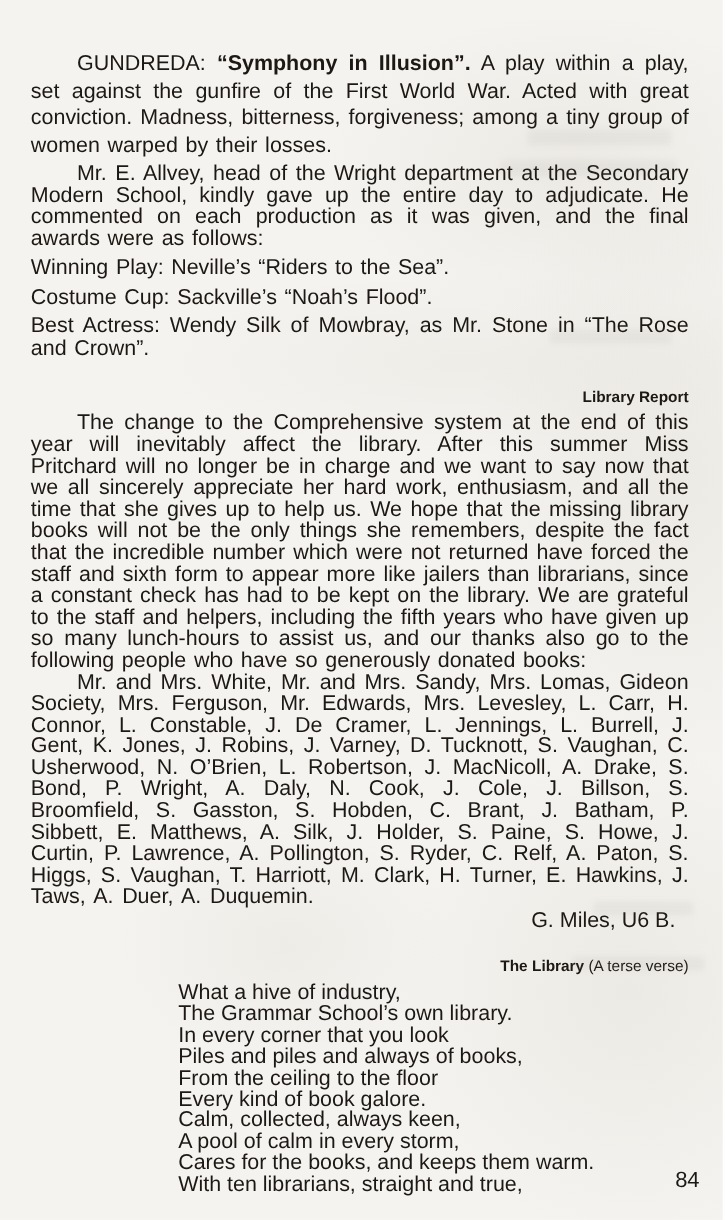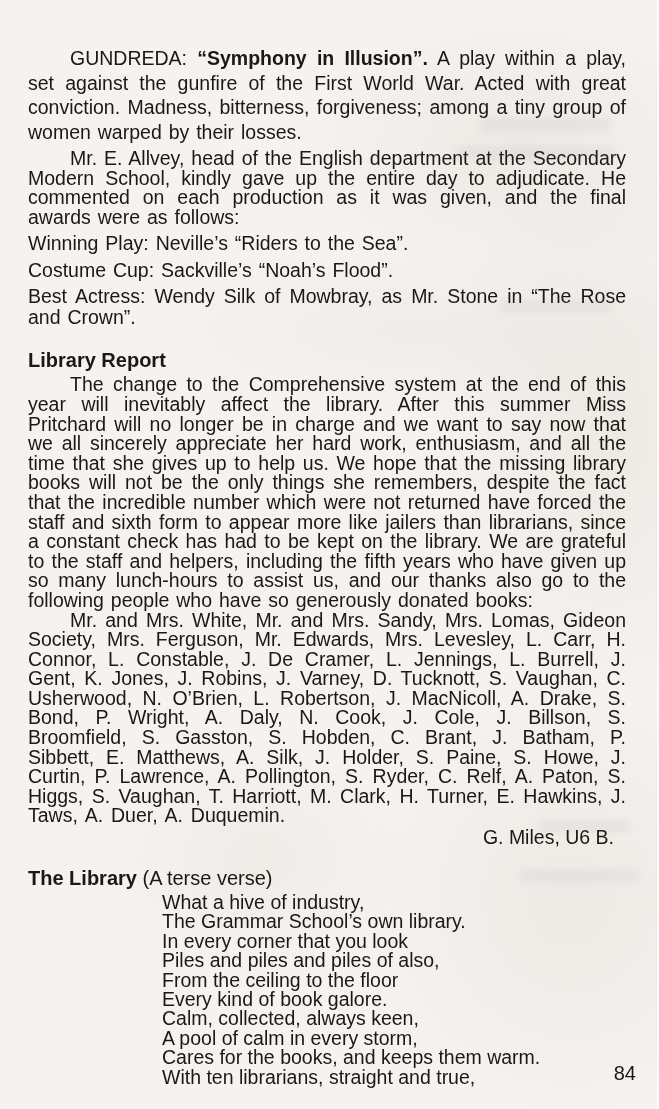--- a/index.html
+++ b/index.html
@@ -24,22 +24,22 @@
     border-radius:3px;
   }
   .content { padding:46px 31px 0 28px; }
   p { margin:0; }
   .body-text { font-size:19.5px; text-align:justify; word-spacing:1.5px; }
   .lead-loose { line-height:24.5px; }
   .lead-tight { line-height:19.6px; }
   .indent { text-indent:42px; }
   .award { margin-top:6px; line-height:20.5px; }
   .heading {
-    font-size:20px; font-weight:bold;
-    margin:18px 0 4px 0; line-height:22px;
+    font-size:14px; font-weight:bold;
+    margin:18px 0 4px 0; line-height:22px;text-align:right;
   }
   .heading .normal { font-weight:normal; }
   .donors { word-spacing:2.5px; }
   .signature {
     font-size:19.5px; line-height:20px;
     text-align:right; padding-right:12px; margin-top:1px;
   }
   .poem { margin:3px 0 0 134px; font-size:19.5px; line-height:19.4px; }
   .page-number {
     position:absolute; top:1062px; right:21px;
@@ -54,41 +54,41 @@
   <div class="ghost" style="left:480px; top:118px; width:130px; height:14px;"></div>
   <div class="ghost" style="left:455px; top:146px; width:160px; height:14px;"></div>
   <div class="ghost" style="left:500px; top:300px; width:110px; height:12px;"></div>
   <div class="ghost" style="left:540px; top:820px; width:90px; height:12px;"></div>
   <div class="ghost" style="left:520px; top:870px; width:120px; height:12px;"></div>
 
   <div class="content">
 
     <p class="body-text lead-loose indent"><span>GUNDREDA: </span><b>“Symphony in Illusion”.</b><span> A play within a play, set against the gunfire of the First World War. Acted with great conviction. Madness, bitterness, forgiveness; among a tiny group of women warped by their losses.</span></p>
 
-    <p class="body-text lead-tight indent" style="margin-top:5px;">Mr. E. Allvey, head of the English department at the Secondary Modern School, kindly gave up the entire day to adjudicate. He commented on each production as it was given, and the final awards were as follows:</p>
+    <p class="body-text lead-tight indent" style="margin-top:5px;">Mr. E. Allvey, head of the Wright department at the Secondary Modern School, kindly gave up the entire day to adjudicate. He commented on each production as it was given, and the final awards were as follows:</p>
 
     <p class="body-text award">Winning Play: Neville’s “Riders to the Sea”.</p>
     <p class="body-text award">Costume Cup: Sackville’s “Noah’s Flood”.</p>
     <p class="body-text award">Best Actress: Wendy Silk of Mowbray, as Mr. Stone in “The Rose and Crown”.</p>
 
     <p class="heading" style="margin-top:22px;">Library Report</p>
 
     <p class="body-text lead-tight indent">The change to the Comprehensive system at the end of this year will inevitably affect the library. After this summer Miss Pritchard will no longer be in charge and we want to say now that we all sincerely appreciate her hard work, enthusiasm, and all the time that she gives up to help us. We hope that the missing library books will not be the only things she remembers, despite the fact that the incredible number which were not returned have forced the staff and sixth form to appear more like jailers than librarians, since a constant check has had to be kept on the library. We are grateful to the staff and helpers, including the fifth years who have given up so many lunch-hours to assist us, and our thanks also go to the following people who have so generously donated books:</p>
 
     <p class="body-text lead-tight indent donors">Mr. and Mrs. White, Mr. and Mrs. Sandy, Mrs. Lomas, Gideon Society, Mrs. Ferguson, Mr. Edwards, Mrs. Levesley, L. Carr, H. Connor, L. Constable, J. De Cramer, L. Jennings, L. Burrell, J. Gent, K. Jones, J. Robins, J. Varney, D. Tucknott, S. Vaughan, C. Usherwood, N. O’Brien, L. Robertson, J. MacNicoll, A. Drake, S. Bond, P. Wright, A. Daly, N. Cook, J. Cole, J. Billson, S. Broomfield, S. Gasston, S. Hobden, C. Brant, J. Batham, P. Sibbett, E. Matthews, A. Silk, J. Holder, S. Paine, S. Howe, J. Curtin, P. Lawrence, A. Pollington, S. Ryder, C. Relf, A. Paton, S. Higgs, S. Vaughan, T. Harriott, M. Clark, H. Turner, E. Hawkins, J. Taws, A. Duer, A. Duquemin.</p>
 
     <p class="signature">G. Miles, U6 B.</p>
 
     <p class="heading" style="margin-top:20px;"><b>The Library</b><span class="normal"> (A terse verse)</span></p>
 
     <div class="poem">
       <div>What a hive of industry,</div>
       <div>The Grammar School’s own library.</div>
       <div>In every corner that you look</div>
-      <div>Piles and piles and piles of also,</div>
+      <div>Piles and piles and always of books,</div>
       <div>From the ceiling to the floor</div>
       <div>Every kind of book galore.</div>
       <div>Calm, collected, always keen,</div>
       <div>A pool of calm in every storm,</div>
       <div>Cares for the books, and keeps them warm.</div>
       <div>With ten librarians, straight and true,</div>
     </div>
 
   </div>
 

